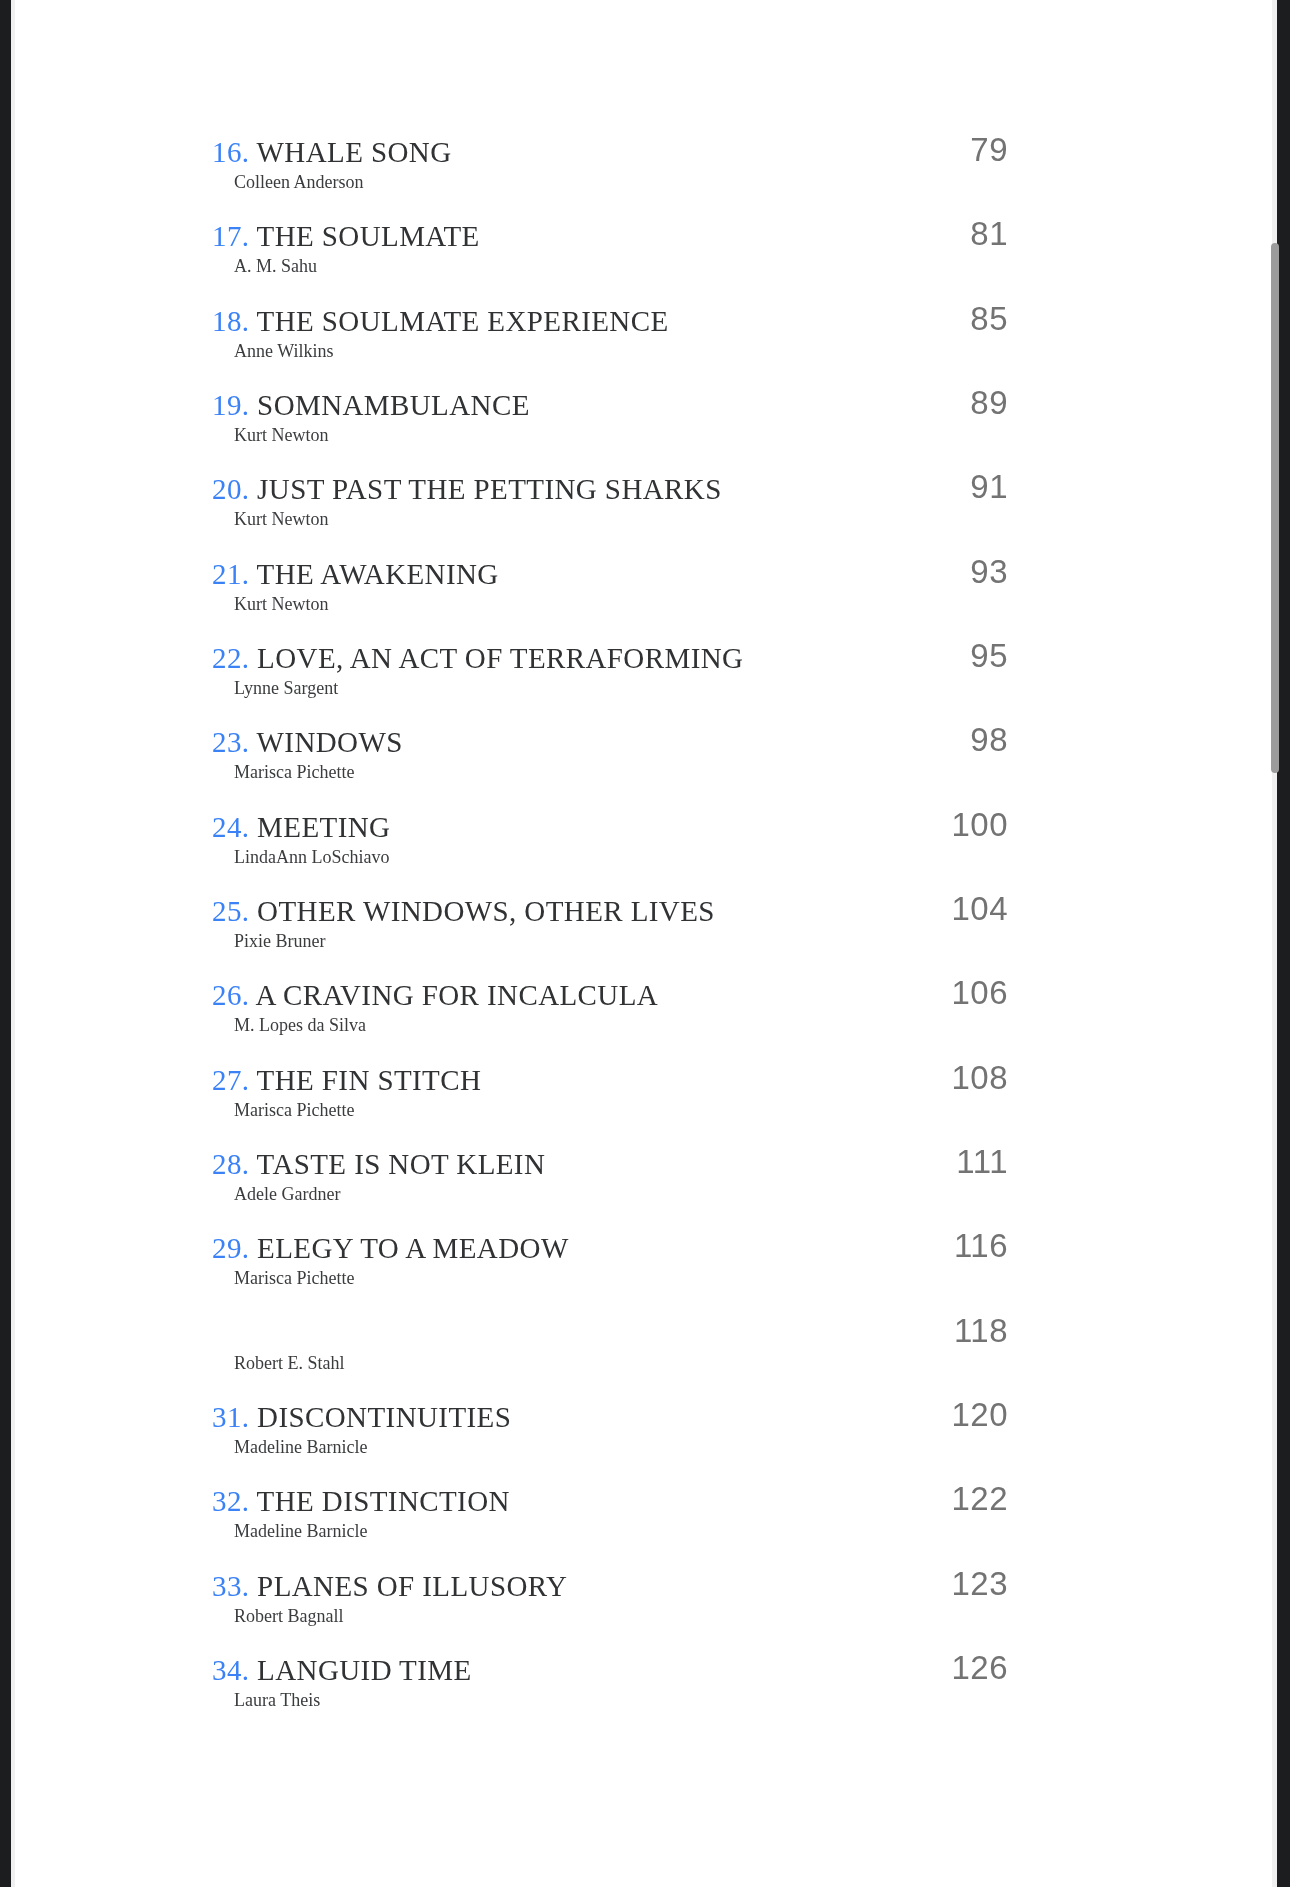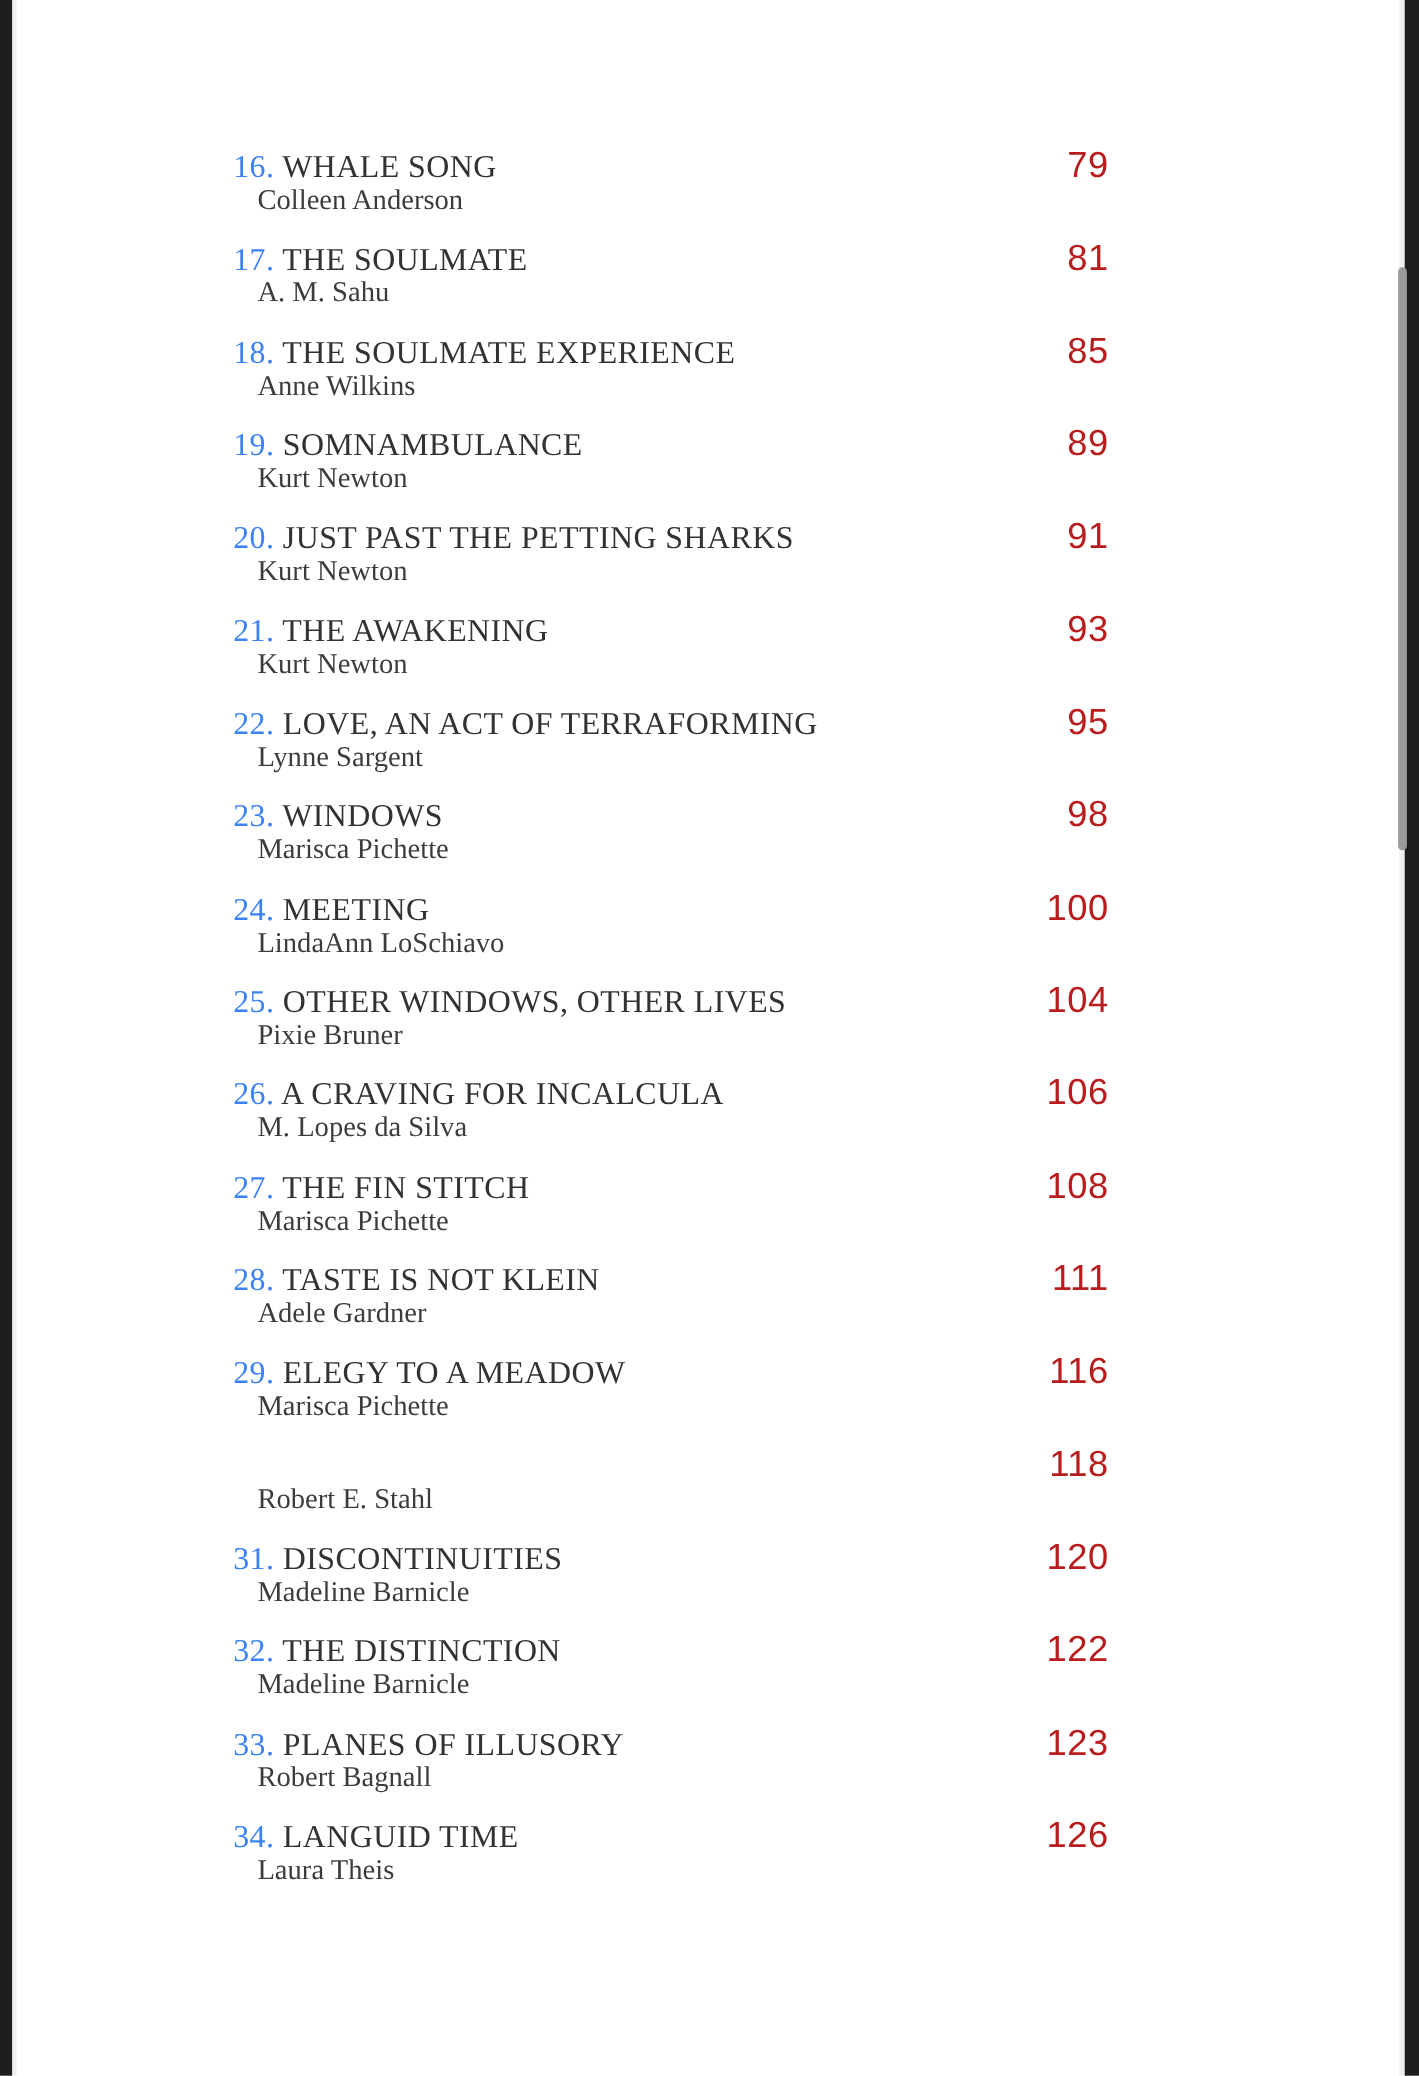--- a/index.html
+++ b/index.html
@@ -70,34 +70,34 @@
     color: #3b82f6;
   }
   .entry-title {
     color: #303234;
     text-align: right;
   }
   .entry-author {
     position: absolute;
     left: 234px;
     top: 31px;
-    font-size: 26px;
+    font-size: 18px;
     line-height: 32px;
     color: #3a3c3e;
     white-space: nowrap;
   }
   .entry-page {
     position: absolute;
     right: 282px;
     top: -4px;
     font-family: "Liberation Sans", sans-serif;
     font-weight: 300;
     font-size: 33px;
     line-height: 38px;
-    color: #b91c1c;
+    color: #737373;
     letter-spacing: 0.5px;
   }
 </style>
 </head>
 <body>
 
 <div class="bar bar-left"></div>
 <div class="page-edge page-edge-left"></div>
 <div class="bar bar-right"></div>
 <div class="page-edge page-edge-right"></div>

